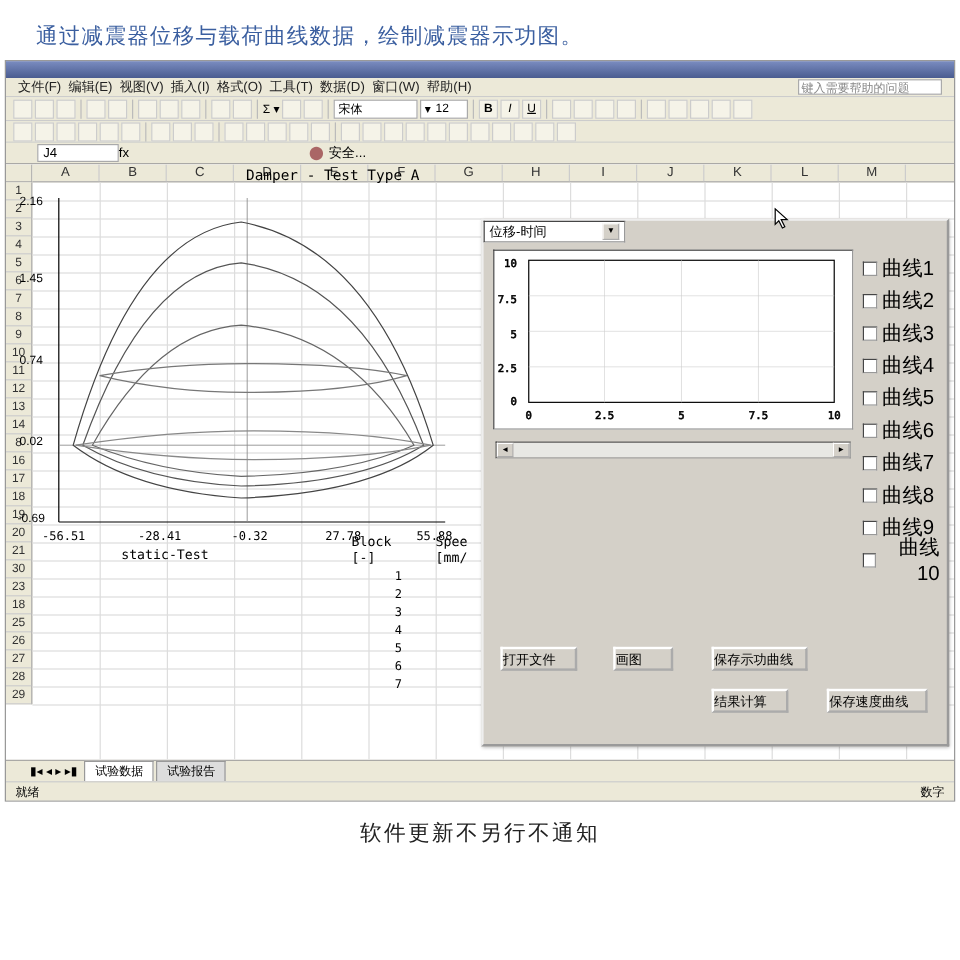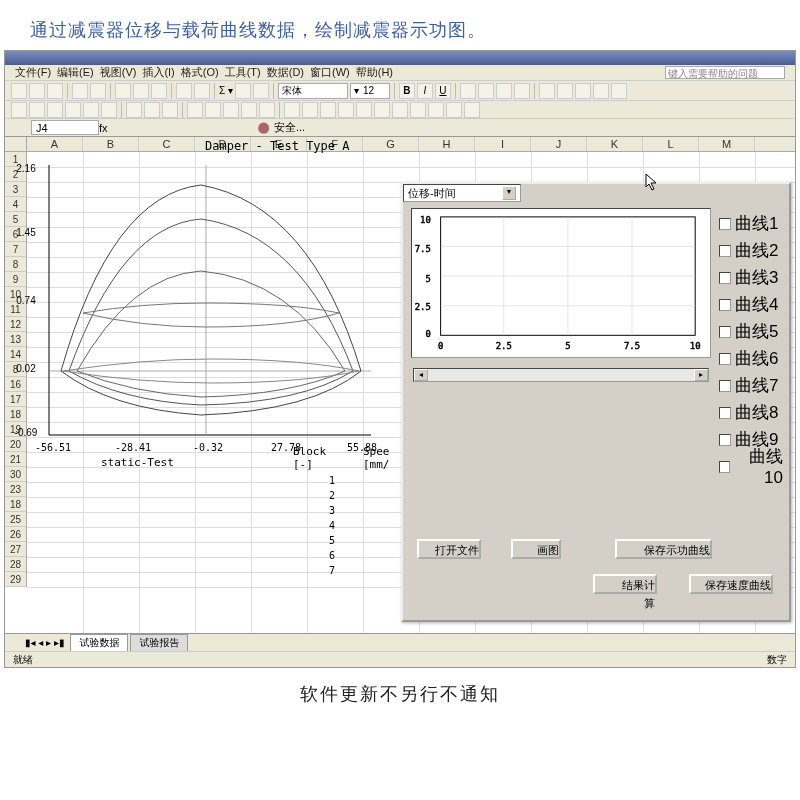--- a/index.html
+++ b/index.html
@@ -55,27 +55,27 @@
   .dlg-chart { position: absolute; top: 24px; left: 8px; width: 300px; height: 150px; background: #fff; border: 1px inset #999; }
   .dlg-chart svg { width: 100%; height: 100%; }
   .dlg-scroller { position: absolute; top: 184px; left: 10px; width: 296px; height: 14px; background: #d4d0c8; border: 1px inset #999; display: flex; }
   .sc-btn { width: 14px; height: 12px; background: #d4d0c8; border: 1px outset #fff; font-size: 8px; text-align: center; line-height: 10px; }
   .sc-track { flex: 1; background: #e8e8e4; }
 
   .curve-list { position: absolute; top: 26px; right: 6px; width: 64px; }
   .curve-row { height: 27px; display: flex; align-items: center; font-size: 17px; text-align: right; }
   .cbox { width: 12px; height: 12px; background: #fff; border: 1px inset #999; margin-right: 4px; }
 
-  .dlg-btn { position: absolute; height: 20px; background: #d4d0c8; border: 2px outset #fff; font-size: 11px; text-align: right; line-height: 18px; }
+  .dlg-btn { position: absolute; height: 20px; background: #d4d0c8; border: 2px outset #fff; font-size: 11px; text-align: left; line-height: 18px; }
   .b-open { top: 355px; left: 14px; width: 64px; }
   .b-draw { top: 355px; left: 108px; width: 50px; }
-  .b-save1 { top: 355px; left: 190px; width: 97px; margin-left: 22px; }
+  .b-save1 { top: 355px; left: 190px; width: 80px; }
   .b-combo { top: 390px; left: 14px; width: 118px; height: 18px; background: #fff; border: 1px inset #999; display: flex; align-items: center; padding: 0 4px; font-size: 11px; }
   .b-combo .dd { margin-left: auto; width: 14px; height: 14px; background: #d4d0c8; border: 1px outset #fff; font-size: 8px; text-align: center; }
-  .b-calc { top: 390px; left: 190px; width: 64px; padding-left: 20px; }
+  .b-calc { top: 390px; left: 190px; width: 64px; }
   .b-save2 { top: 390px; left: 286px; width: 84px; }
 
   .sheet-tabs { height: 18px; background: #ece9d8; border-top: 1px solid #999; display: flex; align-items: center; font-size: 10px; padding-left: 20px; }
   .tab { padding: 1px 8px; background: #fff; border: 1px solid #999; border-bottom: none; margin-right: 2px; }
   .tab.inactive { background: #ddd; }
   .status { height: 16px; background: #ece9d8; border-top: 1px solid #ccc; display: flex; align-items: center; padding: 0 8px; font-size: 10px; }
   .status .r { margin-left: auto; text-align: center; }
 
   .cursor { position: absolute; top: 36px; left: 640px; width: 14px; height: 18px; z-index: 20; }
 </style>

